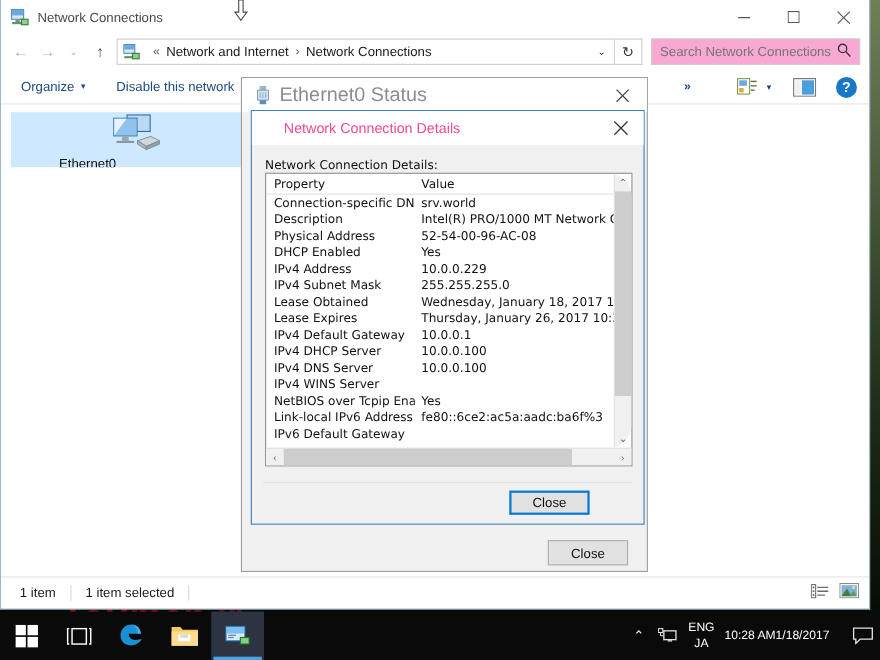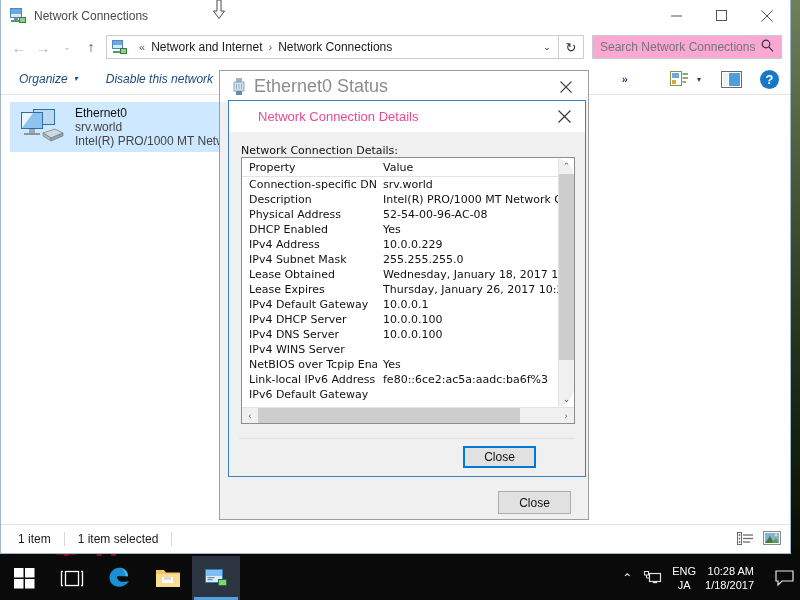--- a/index.html
+++ b/index.html
@@ -141,21 +141,21 @@
     display: flex;
     align-items: center;
     padding-left: 18px;
     position: relative;
     border-bottom: 1px solid #e4e4e4;
   }
   .cmd {
     font-size: 12px; color: #1c4a82;
     margin-right: 28px;
     white-space: nowrap;
-    display: flex; align-items: center; font-style: italic;
+    display: flex; align-items: center;
   }
   .cmd .caret { font-size: 8px; margin-left: 6px; color: #1c4a82; }
   .cmdright {
     position: absolute; right: 6px; top: 0;
     height: 32px; display: flex; align-items: center;
   }
   .chev2 { font-size: 11px; color: #1c4a82; font-weight: bold; margin-right: 42px; }
   .viewgrp { display: flex; align-items: center; margin-right: 20px; }
   .vicon { width: 18px; height: 16px; position: relative; }
   .vcaret { font-size: 8px; color: #1c3f6e; margin-left: 9px; }
@@ -175,20 +175,21 @@
     background: #fff;
   }
   .conn-item {
     position: absolute;
     left: 9px; top: 6px;
     width: 220px; height: 50px;
     background: #cde8ff;
     display: flex;
     align-items: center;
     padding-left: 9px;
+    flex-direction: column;
   }
   .conn-icon { width: 48px; height: 40px; position: relative; flex: none; }
   .conn-text { margin-left: 8px; overflow: hidden; }
   .conn-name { font-size: 12px; color: #111; }
   .conn-sub { font-size: 12px; color: #444; }
 
   
   .statusbar {
     position: absolute;
     left: 0; right: 0; bottom: 0;
@@ -395,21 +396,21 @@
     color: #e8e8e8; font-size: 12px;
   }
   .lang {
     display: flex; flex-direction: column;
     align-items: center; justify-content: center;
     margin: 0 9px 0 6px;
     color: #fff; line-height: 14px;
   }
   .lang div { font-size: 11px; }
   .clock {
-    display: flex; flex-direction: column;
+    display: flex; flex-direction: row;
     align-items: flex-end; justify-content: center;
     color: #fff; line-height: 14px;
     margin-right: 14px;
   }
   .clock div { font-size: 11px; }
   .notif {
     width: 32px; height: 44px;
     display: flex; align-items: center; justify-content: center;
   }
   

